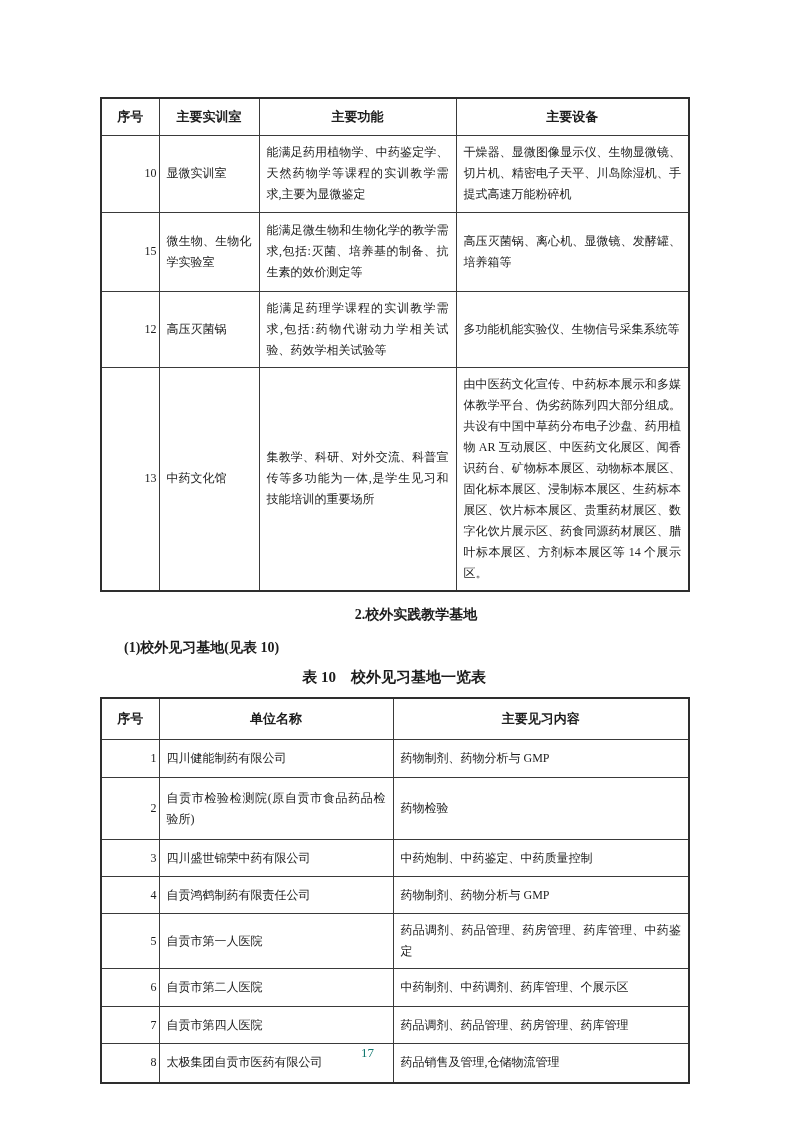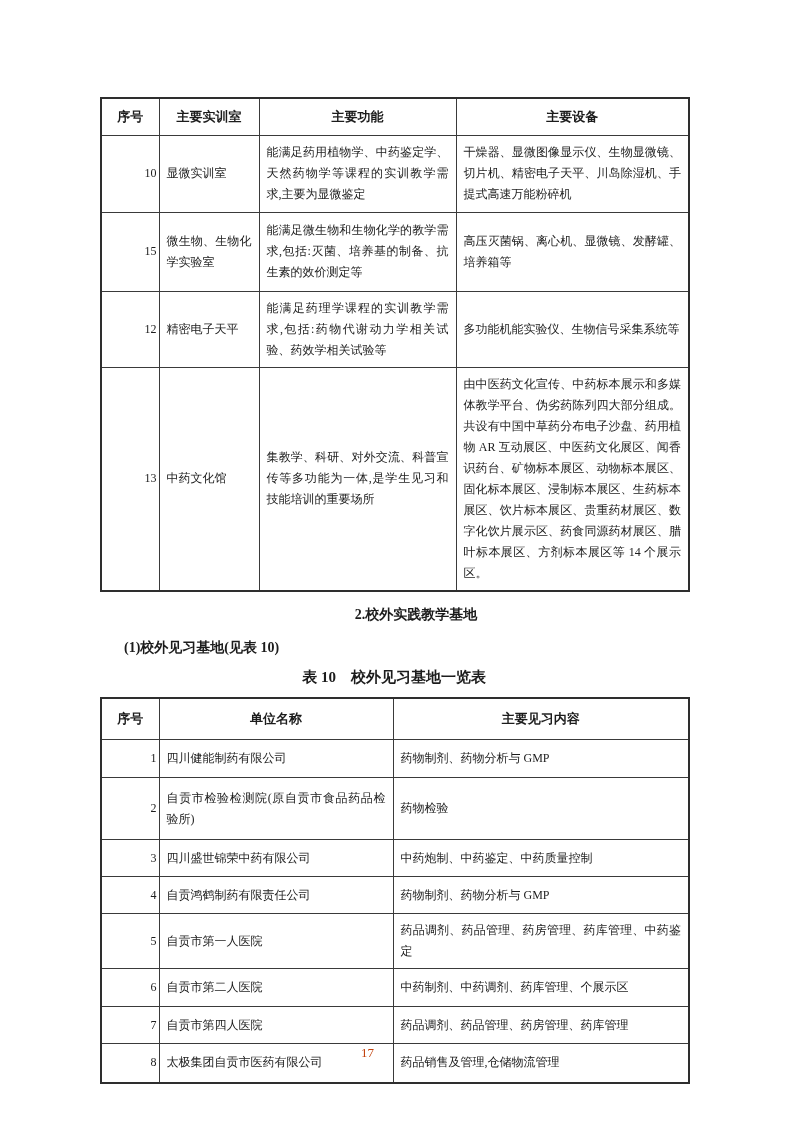--- a/index.html
+++ b/index.html
@@ -78,21 +78,21 @@
     font-weight: bold;
     line-height: 19px;
     white-space: pre;
   }
   .page-number {
     position: absolute;
     left: 0; right: 0;
     top: 1045px;
     text-align: center;
     font-size: 13px;
-    color: #c2410c;
+    color: #0f766e;
   }
 </style>
 </head>
 <body>
 
 <div class="page">
   <div class="content">
 
     <table id="table1" class="doc-table">
       <colgroup>
@@ -117,21 +117,21 @@
             <td>干燥器、显微图像显示仪、生物显微镜、切片机、精密电子天平、川岛除湿机、手提式高速万能粉碎机</td>
           </tr>
           <tr>
             <td>15</td>
             <td>微生物、生物化学实验室</td>
             <td>能满足微生物和生物化学的教学需求,包括:灭菌、培养基的制备、抗生素的效价测定等</td>
             <td>高压灭菌锅、离心机、显微镜、发酵罐、培养箱等</td>
           </tr>
           <tr>
             <td>12</td>
-            <td>精密电子天平</td>
+            <td>高压灭菌锅</td>
             <td>能满足药理学课程的实训教学需求,包括:药物代谢动力学相关试验、药效学相关试验等</td>
             <td>多功能机能实验仪、生物信号采集系统等</td>
           </tr>
           <tr>
             <td>13</td>
             <td>中药文化馆</td>
             <td>集教学、科研、对外交流、科普宣传等多功能为一体,是学生见习和技能培训的重要场所</td>
             <td>由中医药文化宣传、中药标本展示和多媒体教学平台、伪劣药陈列四大部分组成。共设有中国中草药分布电子沙盘、药用植物 AR 互动展区、中医药文化展区、闻香识药台、矿物标本展区、动物标本展区、固化标本展区、浸制标本展区、生药标本展区、饮片标本展区、贵重药材展区、数字化饮片展示区、药食同源药材展区、腊叶标本展区、方剂标本展区等 14 个展示区。</td>
           </tr>
         </tbody>

